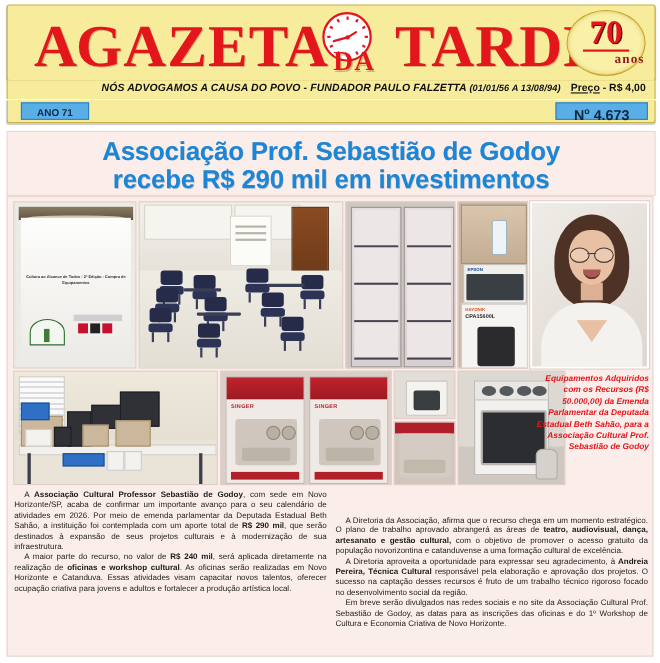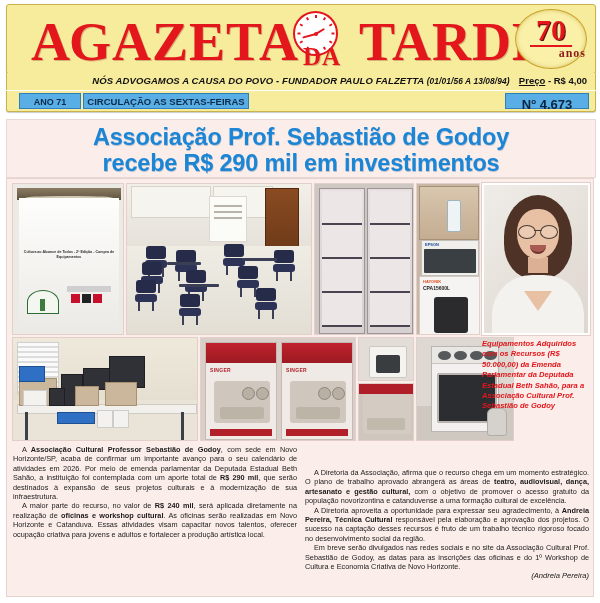--- a/index.html
+++ b/index.html
@@ -219,21 +219,21 @@
   .ph11 .cook{position:absolute;left:0;top:0;width:100%;height:16px;background:#e9e7e4;border-bottom:1px solid #c9c4bf;}
   .ph11 .brn{position:absolute;top:4px;width:13px;height:9px;border-radius:50%;background:#56595c;}
   .ph11 .brn.b1{left:6px;} .ph11 .brn.b2{left:22px;} .ph11 .brn.b3{left:38px;} .ph11 .brn.b4{left:52px;}
   .ph11 .ovn{position:absolute;left:5px;top:26px;width:56px;height:46px;background:#2b2d30;border:2px solid #b9b4af;border-radius:2px;}
   .ph11 .gas{position:absolute;right:6px;bottom:4px;width:18px;height:26px;background:#d5d2cd;border-radius:6px 6px 3px 3px;border:1px solid #b0aca6;}
 
   
   .cap{
     position:absolute;left:470px;top:156px;width:108px;height:100px;
     color:#e3161c;font-size:7.6px;font-weight:bold;line-height:10.4px;
-    text-align:left;font-style:italic;
+    text-align:right;font-style:italic;
   }
 
   
   .cols{position:absolute;left:6px;top:266px;width:576px;height:150px;}
   .col{position:absolute;top:0;width:284px;font-size:7.3px;line-height:9.4px;color:#1a1a1a;text-align:justify;}
   .col.left{left:0;} .col.right{left:292px;margin-top:23px;}
   .col p{margin:0 0 0 0;text-indent:9px;}
   .col b{font-weight:bold;}
   .sig{margin-top:8px;text-align:right;font-style:italic;font-size:7.6px;text-indent:0;}
 </style>
@@ -278,21 +278,20 @@
       <span>NÓS ADVOGAMOS A CAUSA DO POVO - FUNDADOR PAULO FALZETTA</span>
       <span class="founder-dates">(01/01/56 A 13/08/94)</span>
     </div>
     <div class="price">
       <u>Preço</u><span> - </span><span>R$ 4,00</span>
     </div>
   </div>
 
   <div class="infobar">
     <div class="chip chip-ano">ANO 71</div>
-    <div class="chip chip-circ">CIRCULAÇÃO AS SEXTAS-FEIRAS</div>
     <div class="chip chip-num">
       <span>N</span><span class="nsup">o</span>
       <span>4.673</span>
     </div>
   </div>
 
   <div class="headline-box">
     <div class="headline">
       <div>Associação Prof. Sebastião de Godoy</div>
       <div>recebe R$ 290 mil em investimentos</div>
@@ -512,18 +511,17 @@
       <div class="col right">
         <p>
           <span>A Diretoria da Associação, afirma que o recurso chega em um momento estratégico. O plano de trabalho aprovado abrangerá as áreas de </span><b>teatro, audiovisual, dança, artesanato e gestão cultural,</b><span> com o objetivo de promover o acesso gratuito da população novorizontina e catanduvense a uma formação cultural de excelência.</span>
         </p>
         <p>
           <span>A Diretoria aproveita a oportunidade para expressar seu agradecimento, à </span><b>Andreia Pereira, Técnica Cultural</b><span> responsável pela elaboração e aprovação dos projetos. O sucesso na captação desses recursos é fruto de um trabalho técnico rigoroso focado no desenvolvimento social da região.</span>
         </p>
         <p>
           <span>Em breve serão divulgados nas redes sociais e no site da Associação Cultural Prof. Sebastião de Godoy, as datas para as inscrições das oficinas e do 1º Workshop de Cultura e Economia Criativa de Novo Horizonte.</span>
         </p>
-        <p class="sig">(Andreia Pereira)</p>
       </div>
     </div>
 
   </div>
 </div>
 
 </body></html>

